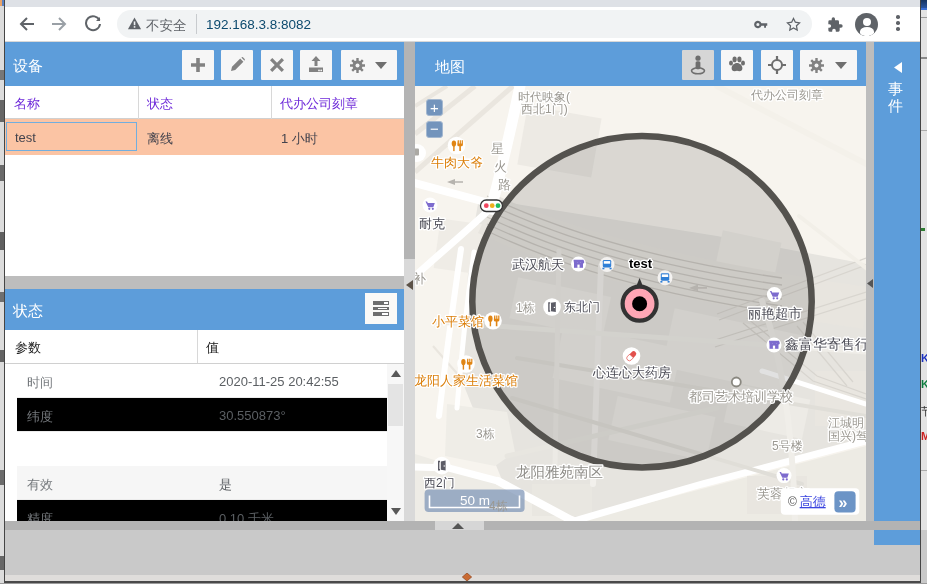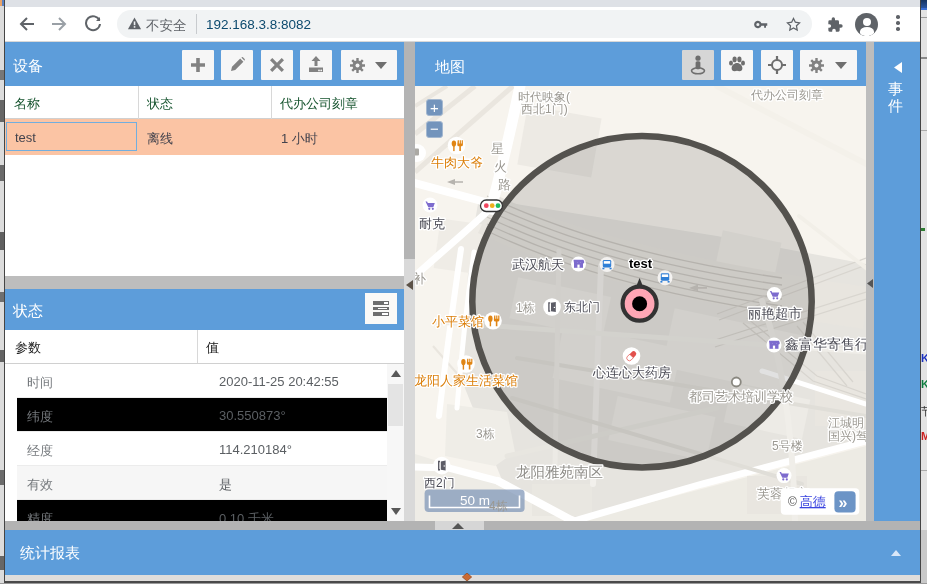--- a/index.html
+++ b/index.html
@@ -116,21 +116,21 @@
         </g>
       <circle cx="8.5" cy="8.5" r="5" fill="#828282"></circle>
         <circle cx="8.5" cy="8.5" r="2" fill="#f6f6f6"></circle>
     </svg>
     <svg style="position:absolute;left:34px;top:12px;" width="12" height="7" viewBox="0 0 12 7">
         <path d="M0 0h12L6 7z" fill="#6f6f6f"></path>
       </svg>
   </div>
   <div class="abs" style="left:0;top:44px;width:399px;height:77px;background:#fff;"></div>
 
-  <div class="abs" style="left:0;top:44px;width:399px;height:33px;border-bottom:1px solid #d0d0d0;background:#fff;font-size:13px;color:#14532d;">
+  <div class="abs" style="left:0;top:44px;width:399px;height:33px;border-bottom:1px solid #d0d0d0;background:#fff;font-size:13px;color:#6d28d9;">
     <span style="position:absolute;left:9px;top:9px;">名称</span>
     <span style="position:absolute;left:142px;top:9px;">状态</span>
     <span style="position:absolute;left:275px;top:9px;">代办公司刻章</span>
     <div class="abs" style="left:133px;top:0;width:1px;height:33px;background:#d8d8d8;"></div>
     <div class="abs" style="left:266px;top:0;width:1px;height:33px;background:#d8d8d8;"></div>
   </div>
 
   <div class="abs" style="left:0;top:77px;width:399px;height:36px;background:#fbc4a4;font-size:13px;color:#43434d;">
     <span style="position:absolute;left:10px;top:11px;">test</span>
     <span style="position:absolute;left:142px;top:11px;">离线</span>
@@ -159,24 +159,20 @@
       <span style="position:absolute;left:201px;top:9px;">值</span>
       <div class="abs" style="left:192px;top:0;width:1px;height:33px;background:#d8d8d8;"></div>
     </div>
     <div class="srow" style="top:34px;background:#fff;">
         <span class="sl">时间</span>
         <span class="sv">2020-11-25 20:42:55</span>
       </div>
     <div class="srow" style="top:68px;background:#000000;">
         <span class="sl">纬度</span>
         <span class="sv">30.550873°</span>
-      </div>
-    <div class="srow" style="top:102px;background:#fff;">
-        <span class="sl">经度</span>
-        <span class="sv">114.210184°</span>
       </div>
     <div class="srow" style="top:136px;background:#f6f6f6;">
         <span class="sl">有效</span>
         <span class="sv">是</span>
       </div>
     <div class="srow" style="top:170px;background:#000000;height:21px;border-bottom:none;">
         <span class="sl">精度</span>
         <span class="sv">0.10 千米</span>
       </div>
 
@@ -452,26 +448,20 @@
       </svg>
     <div class="abs" style="left:14px;top:38px;color:#fff;font-size:15px;width:16px;line-height:17px;">事件</div>
   </div>
 
   <div class="abs" style="left:0;top:479px;width:915px;height:9px;background:#b3b3b3;"></div>
   <div class="abs" style="left:430px;top:479px;width:49px;height:9px;background:#d6d6d6;"></div>
   <svg class="abs" style="left:447px;top:481px;" width="12" height="6" viewBox="0 0 12 6">
       <path d="M6 0 12 6H0z" fill="#555"></path>
     </svg>
 
-  <div class="abs blue panelhead" style="left:0;top:488px;width:915px;height:45px;">
-    <span style="position:absolute;left:15px;top:14px;">统计报表</span>
-    <svg class="abs" style="left:886px;top:20px;" width="10" height="6" viewBox="0 0 10 6">
-        <path d="M5 0 10 6H0z" fill="#d9e7f8"></path>
-      </svg>
-  </div>
 
   <div class="abs" style="left:0;top:533px;width:915px;height:6px;background:#dfdddb;"></div>
   <svg class="abs" style="left:455px;top:531px;" width="14" height="8" viewBox="0 0 14 12">
       <path d="M7 0 14 6 7 12 0 6z" fill="#c96a32" stroke="#8a3f1a" stroke-width="1"></path>
     </svg>
 </div>
 
 <div class="abs" style="left:4px;top:0;width:1px;height:582px;background:#454545;"></div>
 <div class="abs" style="left:920px;top:0;width:1px;height:582px;background:#454545;"></div>
 <div class="abs" style="left:4px;top:581px;width:917px;height:2px;background:#4a4a4a;"></div>

